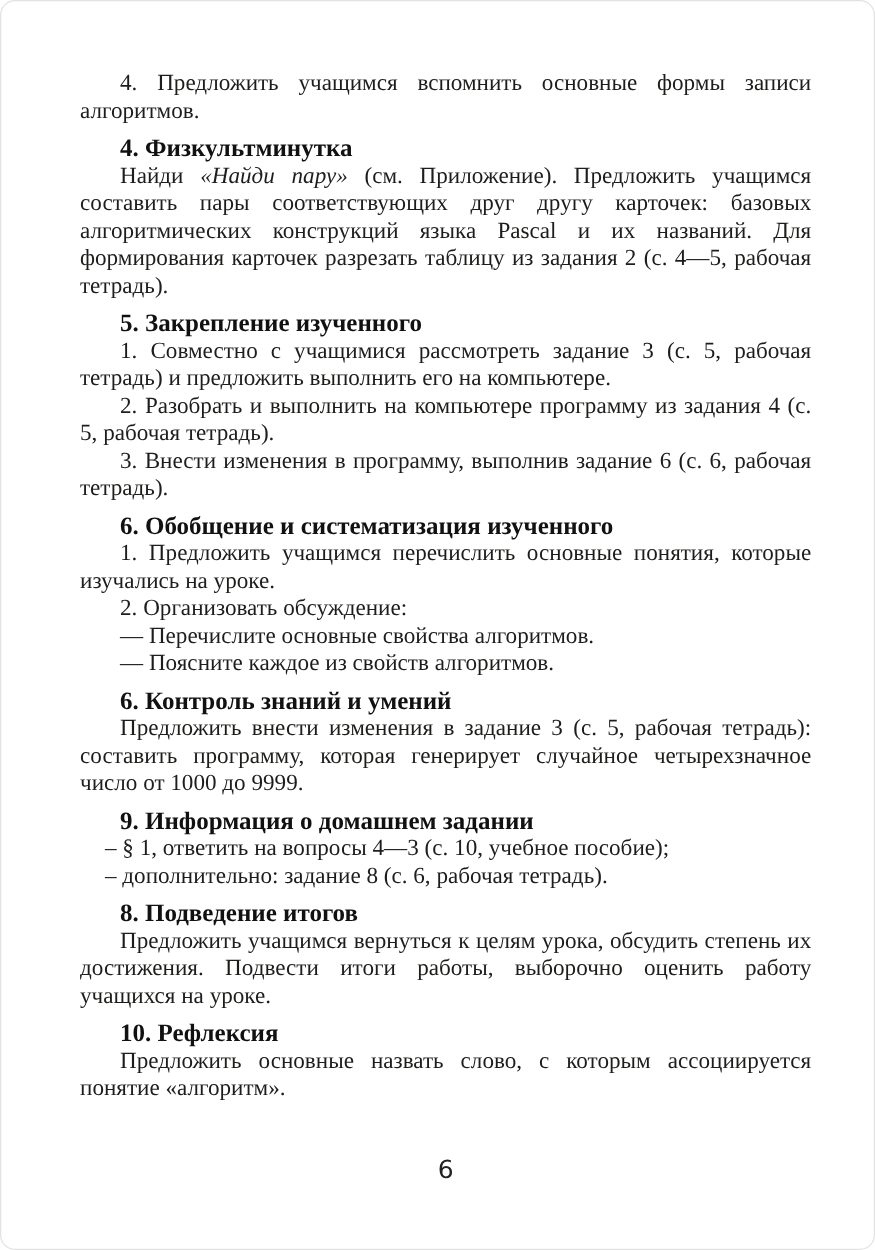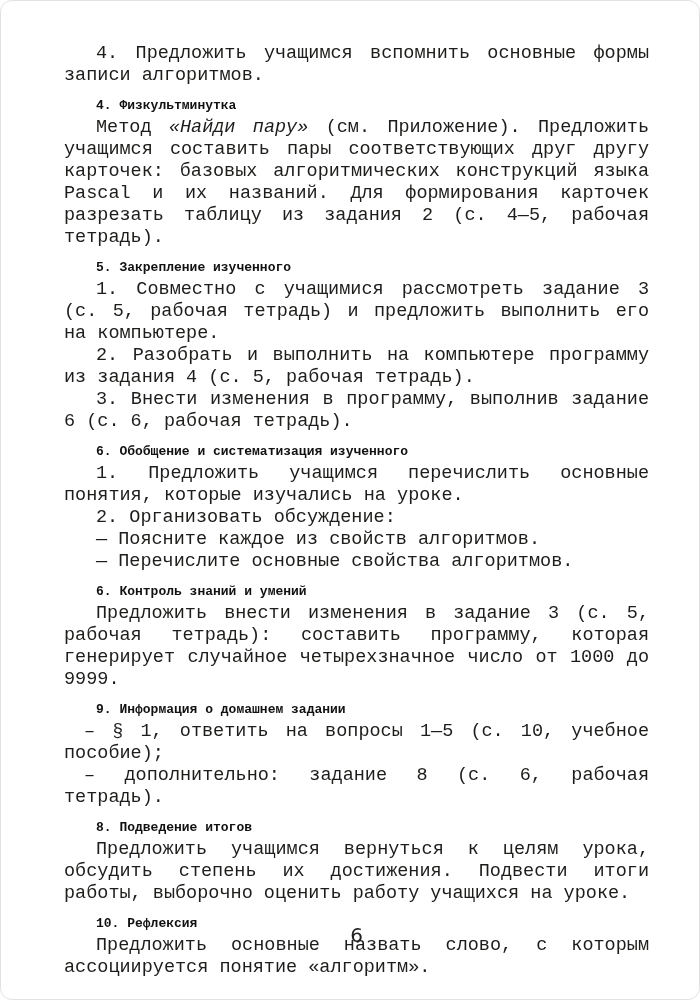--- a/index.html
+++ b/index.html
@@ -17,38 +17,38 @@
     position: absolute;
     inset: 0;
     border: 1px solid #e2e2e2;
     border-radius: 12px;
     pointer-events: none;
     box-sizing: border-box;
   }
   .content {
     position: absolute;
     left: 64px;
-    top: 43px;
+    top: 56px;
     width: 585px;
-    font-family: Liberation Mono, monospace;
+    font-family: Liberation Serif, serif;
     font-size: 18.5px;
     line-height: 22px;
     color: #1d1d1b;
     text-align: justify;
     hyphens: auto;
   }
   .content p {
     margin: 0;
     text-indent: 32px;
   }
   .content p.hang {
     text-indent: 20px;
   }
   .content h2 {
-    font-size: 13px;
+    font-size: 20px;
     line-height: 22px;
     font-weight: bold;
     margin: 8px 0 0 0;
     text-indent: 32px;
     text-align: left;
     color: #111111;
   }
   .content em {
     font-style: italic;
   }
@@ -65,34 +65,34 @@
   }
 </style>
 </head>
 <body>
 
 <div class="page-frame"></div>
 
 <div class="content">
     <p><span>4. Предложить учащимся вспомнить основные формы записи алгоритмов.</span></p>
     <h2><span>4. Физкультминутка</span></h2>
-    <p><span>Метод </span><em>«Найди пару»</em><span> (см. Приложение). Предложить учащимся составить пары соответствующих друг другу карточек: базовых алгоритмических конструкций языка Pascal и их названий. Для формирования карточек разрезать таблицу из задания 2 (с. 4—5, рабочая тетрадь).</span></p>
+    <p><span>Найди </span><em>«Найди пару»</em><span> (см. Приложение). Предложить учащимся составить пары соответствующих друг другу карточек: базовых алгоритмических конструкций языка Pascal и их названий. Для формирования карточек разрезать таблицу из задания 2 (с. 4—5, рабочая тетрадь).</span></p>
     <h2><span>5. Закрепление изученного</span></h2>
     <p><span>1. Совместно с учащимися рассмотреть задание 3 (с. 5, рабочая тетрадь) и предложить выполнить его на компьютере.</span></p>
     <p><span>2. Разобрать и выполнить на компьютере программу из задания 4 (с. 5, рабочая тетрадь).</span></p>
     <p><span>3. Внести изменения в программу, выполнив задание 6 (с. 6, рабочая тетрадь).</span></p>
     <h2><span>6. Обобщение и систематизация изученного</span></h2>
     <p><span>1. Предложить учащимся перечислить основные понятия, которые изучались на уроке.</span></p>
     <p><span>2. Организовать обсуждение:</span></p>
+    <p><span>— Перечислите основные свойства алгоритмов.</span></p>
     <p><span>— Поясните каждое из свойств алгоритмов.</span></p>
-    <p><span>— Перечислите основные свойства алгоритмов.</span></p>
     <h2><span>6. Контроль знаний и умений</span></h2>
     <p><span>Предложить внести изменения в задание 3 (с. 5, рабочая тетрадь): составить программу, которая генерирует случайное четырехзначное число от 1000 до 9999.</span></p>
     <h2><span>9. Информация о домашнем задании</span></h2>
-    <p class="hang"><span>– § 1, ответить на вопросы 1—5 (с. 10, учебное пособие);</span></p>
+    <p class="hang"><span>– § 1, ответить на вопросы 4—3 (с. 10, учебное пособие);</span></p>
     <p class="hang"><span>– дополнительно: задание 8 (с. 6, рабочая тетрадь).</span></p>
     <h2><span>8. Подведение итогов</span></h2>
     <p><span>Предложить учащимся вернуться к целям урока, обсудить степень их достижения. Подвести итоги работы, выборочно оценить работу учащихся на уроке.</span></p>
     <h2><span>10. Рефлексия</span></h2>
     <p><span>Предложить основные назвать слово, с которым ассоциируется понятие «алгоритм».</span></p>
   </div>
 
 <div class="pagenum">6</div>
 
 </body></html>

